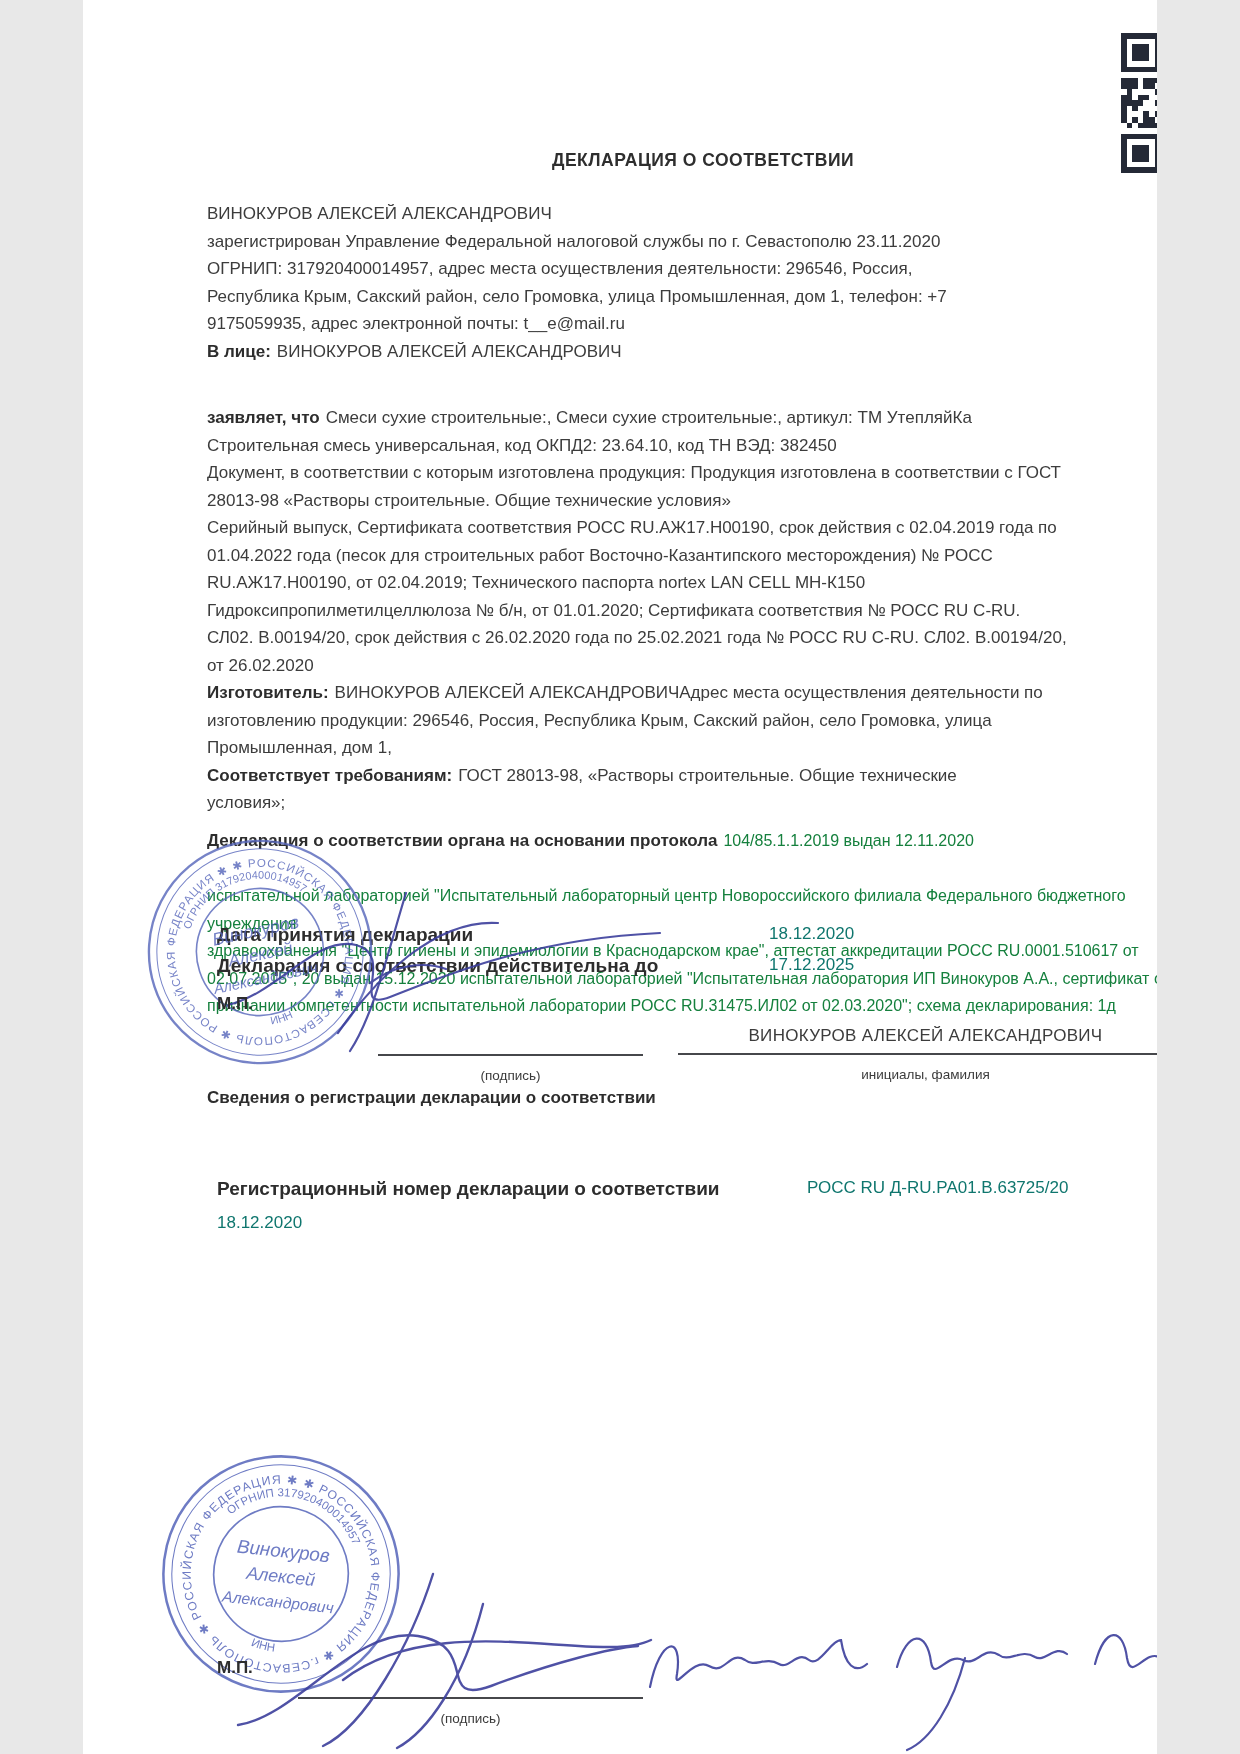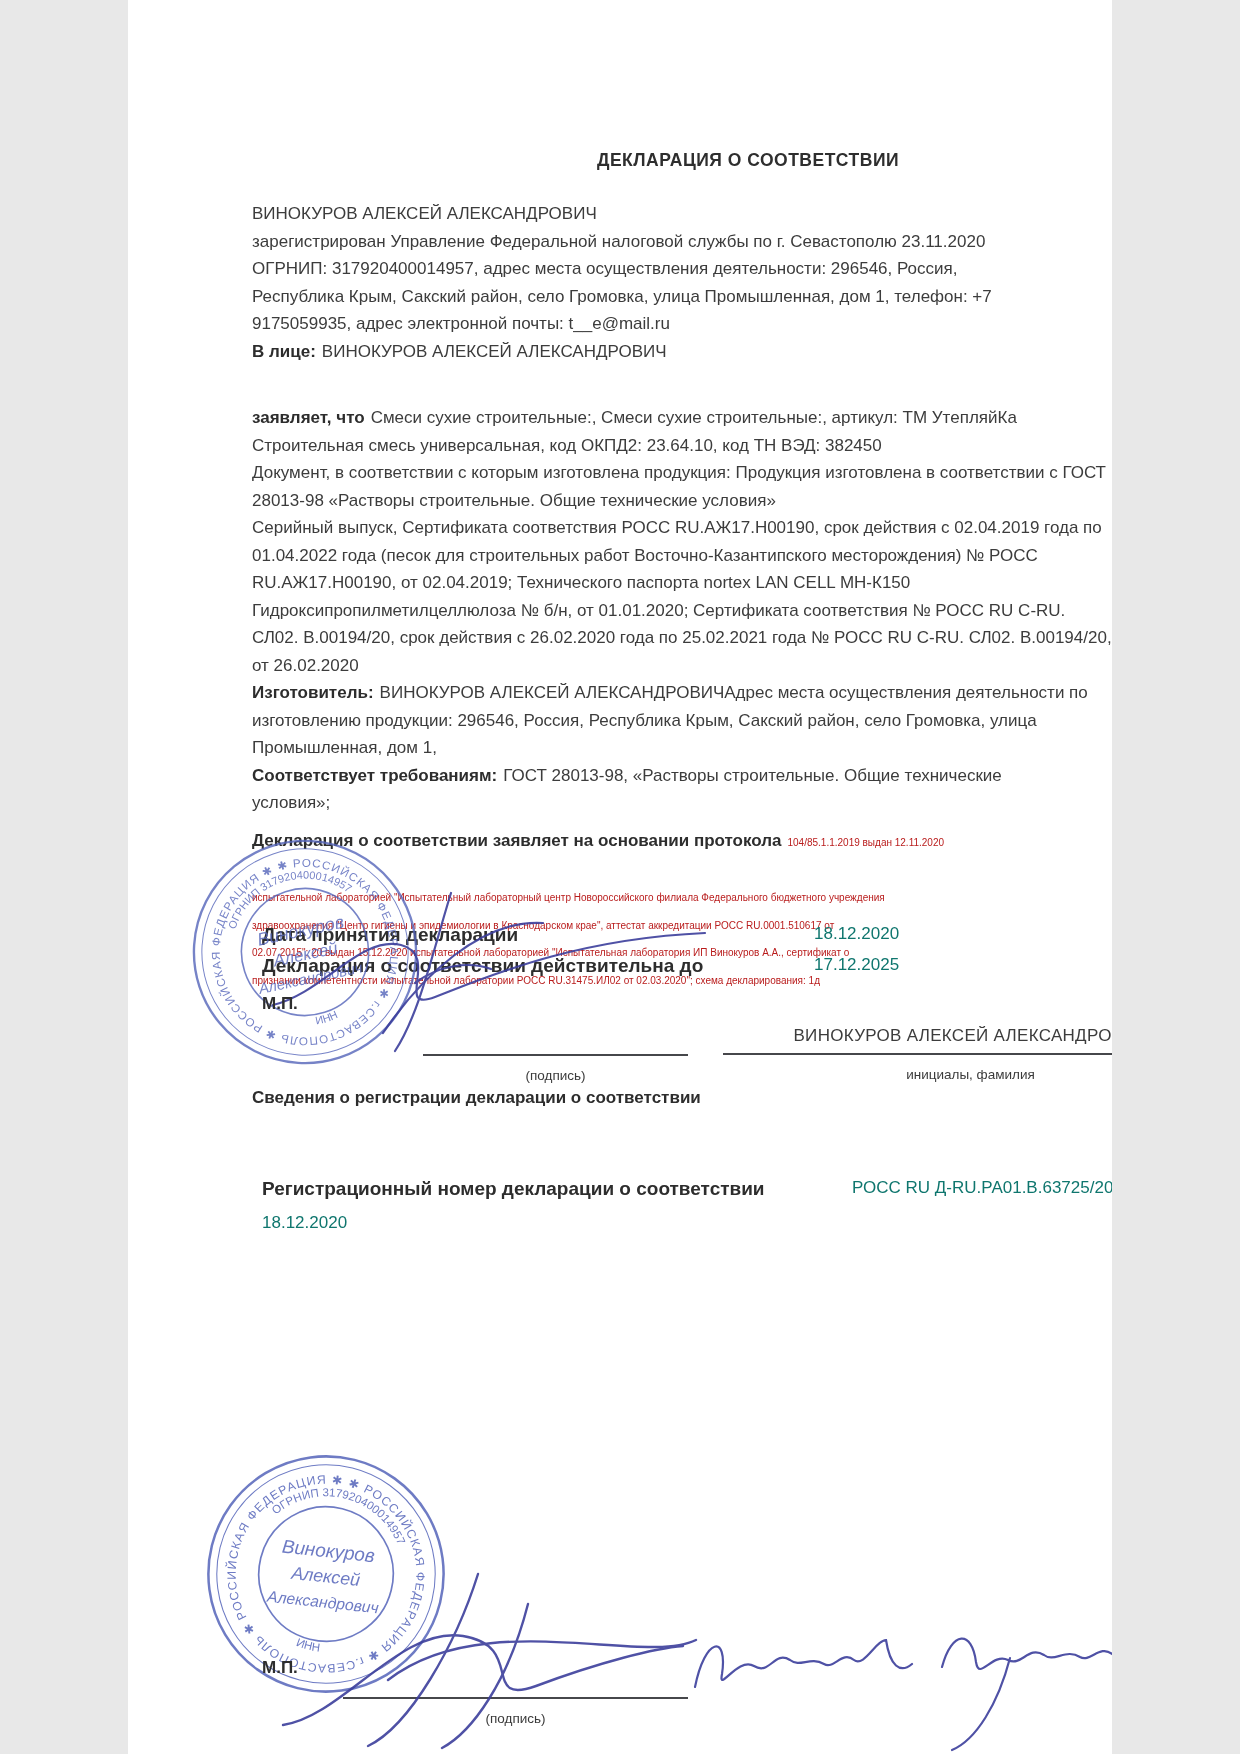--- a/index.html
+++ b/index.html
@@ -1,33 +1,33 @@
 <!DOCTYPE html>
 <html lang="ru"><head>
 <meta charset="utf-8">
 <style>
   html,body{margin:0;padding:0;background:#e8e8e8;}
   .page{
-    position:relative; width:984px; height:1754px; margin:0 auto;
+    position:relative; width:1074px; height:1754px; margin:0 auto;
     background:#ffffff; overflow:hidden;
     font-family:"Liberation Sans", sans-serif; color:#3c3c3c;
   }
   .abs{position:absolute;}
   .title{
     left:0; top:150px; width:1240px; text-align:center;
     font-size:17.5px; font-weight:bold; letter-spacing:.5px; color:#2e2e2e;
   }
   .para{
     margin:0; font-size:17px; line-height:27.5px; white-space:pre-line;
     color:#3c3c3c;
   }
   .content-col{left:124px; width:1012px;}
   .b{font-weight:bold; color:#2d2d2d;margin-top:19px;}
   .lbl{margin-right:6px;}
-  .small{font-size:10px; line-height:22px; color:#b91c1c;}
+  .small{font-size:16px; line-height:22px; color:#15803d;}
   .row{display:flex; margin-bottom:9px;}
   .row .rlbl{font-weight:bold; color:#2d2d2d; font-size:19px;}
   .dates .rlbl{width:552px;}
   .reg .rlbl{width:590px;}
   .row .rval{font-size:17px; color:#0f766e;}
   .mp{font-size:17px; font-weight:bold; color:#2d2d2d; z-index:5;}
   .sigline{border-top:2px solid #46474b; width:100%;}
   .caption{font-size:13.5px; color:#3b3b3b; text-align:center; padding-top:12px;}
   .signame{font-size:17px; color:#3c3c3c; letter-spacing:.3px; margin-bottom:7px;}
   .heading{font-size:17px; font-weight:bold; color:#2d2d2d;}
@@ -296,21 +296,21 @@
 СЛ02. В.00194/20, срок действия с 26.02.2020 года по 25.02.2021 года № РОСС RU С-RU. СЛ02. В.00194/20,
 от 26.02.2020</span></p>
     <p class="para"><span class="b lbl">Изготовитель:</span><span>ВИНОКУРОВ АЛЕКСЕЙ АЛЕКСАНДРОВИЧАдрес места осуществления деятельности по
 изготовлению продукции: 296546, Россия, Республика Крым, Сакский район, село Громовка, улица
 Промышленная, дом 1,</span></p>
     <p class="para"><span class="b lbl">Соответствует требованиям:</span><span>ГОСТ 28013-98, «Растворы строительные. Общие технические
 условия»;</span></p>
   </div>
 
   <div class="abs content-col" style="top:827px;">
-    <p class="para"><span class="b lbl">Декларация о соответствии заявляет на основании протокола</span><span class="small">104/85.1.1.2019 выдан 12.11.2020</span><br>
+    <p class="para"><span class="b lbl">Декларация о соответствии органа на основании протокола</span><span class="small">104/85.1.1.2019 выдан 12.11.2020</span><br>
       <span class="small">испытательной лабораторией "Испытательный лабораторный центр Новороссийского филиала Федерального бюджетного учреждения
 здравоохранения "Центр гигиены и эпидемиологии в Краснодарском крае", аттестат аккредитации РОСС RU.0001.510617 от
 02.07.2015"; 20 выдан 15.12.2020 испытательной лабораторией "Испытательная лаборатория ИП Винокуров А.А., сертификат о
 признании компетентности испытательной лаборатории РОСС RU.31475.ИЛ02 от 02.03.2020"; схема декларирования: 1д</span></p>
   </div>
 
   <div class="abs content-col dates" style="top:924px; left:134px; width:1000px;">
     <div class="row">
       <div class="rlbl">Дата принятия декларации</div>
       <div class="rval">18.12.2020</div>

